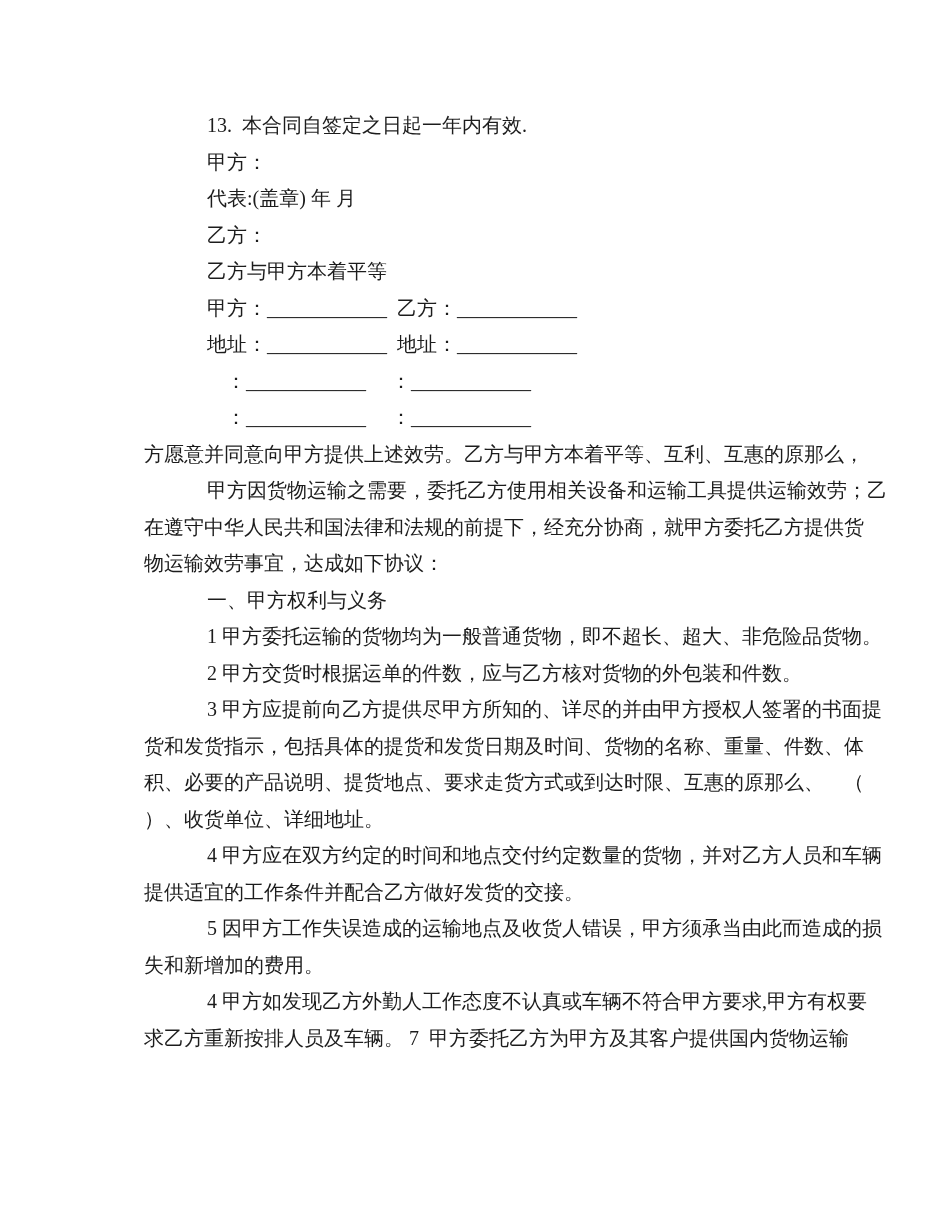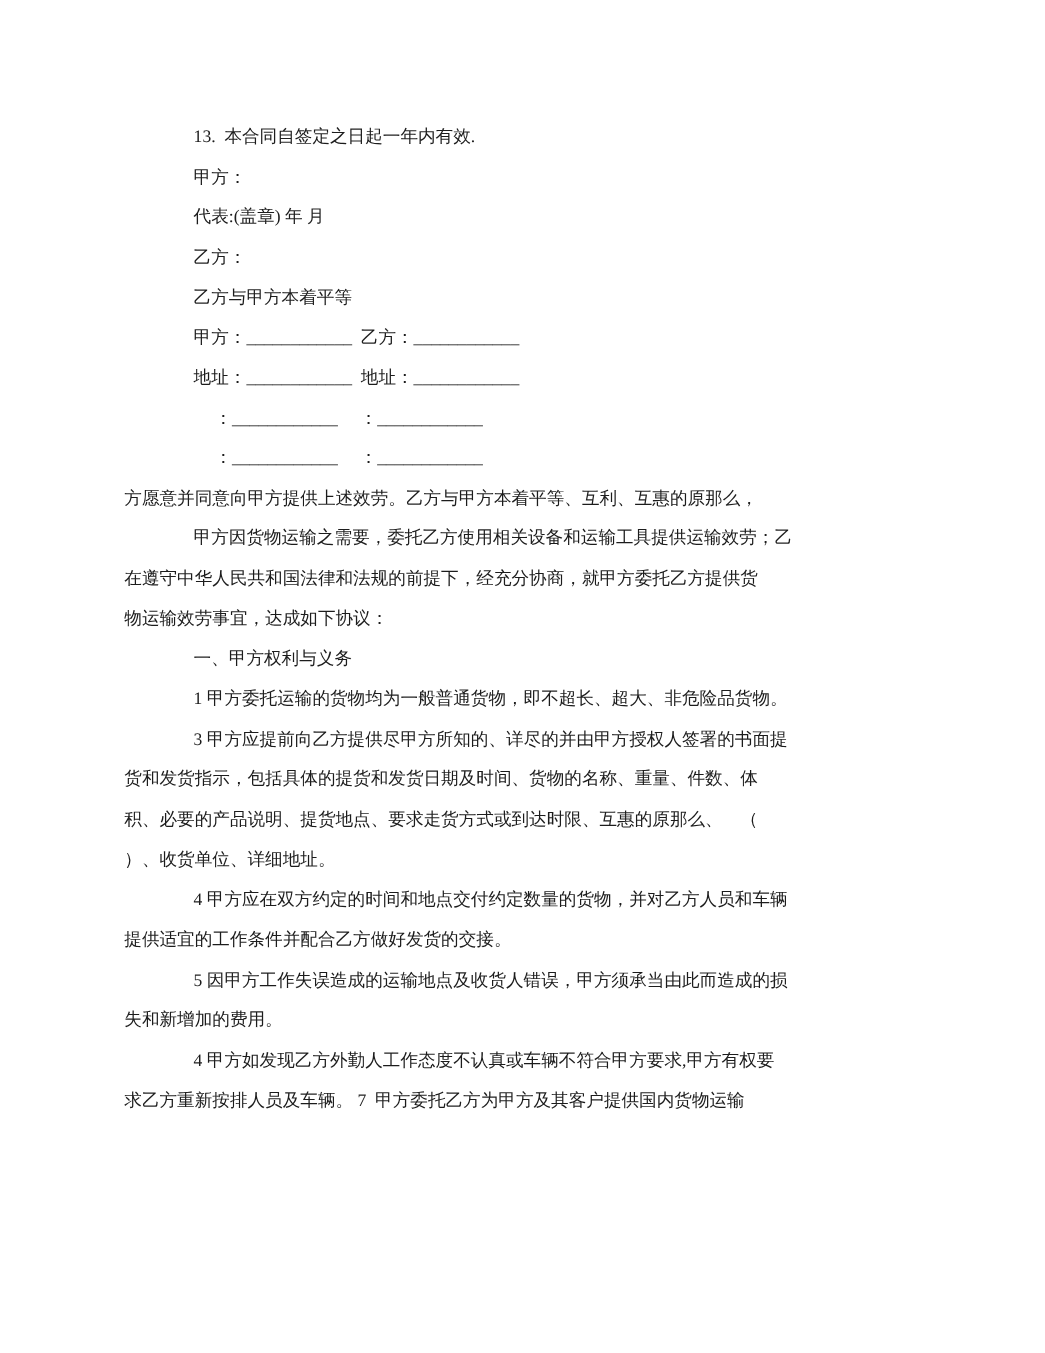--- a/index.html
+++ b/index.html
@@ -18,23 +18,24 @@
   .content {
     position: absolute;
     left: 113px;
     top: 107px;
     width: 760px;
     color: #1c1c1c;
   }
   .line {
     height: 36.5px;
     line-height: 36.5px;
-    font-size: 16px;
+    font-size: 20px;
     white-space: pre;
     font-kerning: none;
+    margin-left: 31px;
   }
   .line.indent { padding-left: 63px; }
   .line.flush  { padding-left: 0; }
   .line.colon  { padding-left: 82px; }
 </style>
 </head>
 <body>
 
 <div class="page">
   <div class="content">
@@ -47,20 +48,21 @@
       <div class="line indent">甲方：____________  乙方：____________</div>
       <div class="line indent">地址：____________  地址：____________</div>
       <div class="line colon">：____________　 ：____________</div>
       <div class="line colon">：____________　 ：____________</div>
       <div class="line flush">方愿意并同意向甲方提供上述效劳。乙方与甲方本着平等、互利、互惠的原那么，</div>
       <div class="line indent">甲方因货物运输之需要，委托乙方使用相关设备和运输工具提供运输效劳；乙</div>
       <div class="line flush">在遵守中华人民共和国法律和法规的前提下，经充分协商，就甲方委托乙方提供货</div>
       <div class="line flush">物运输效劳事宜，达成如下协议：</div>
       <div class="line indent">一、甲方权利与义务</div>
       <div class="line indent">1 甲方委托运输的货物均为一般普通货物，即不超长、超大、非危险品货物。</div>
+      <div class="line indent">2 甲方交货时根据运单的件数，应与乙方核对货物的外包装和件数。</div>
       <div class="line indent">3 甲方应提前向乙方提供尽甲方所知的、详尽的并由甲方授权人签署的书面提</div>
       <div class="line flush">货和发货指示，包括具体的提货和发货日期及时间、货物的名称、重量、件数、体</div>
       <div class="line flush">积、必要的产品说明、提货地点、要求走货方式或到达时限、互惠的原那么、　（</div>
       <div class="line flush">）、收货单位、详细地址。</div>
       <div class="line indent">4 甲方应在双方约定的时间和地点交付约定数量的货物，并对乙方人员和车辆</div>
       <div class="line flush">提供适宜的工作条件并配合乙方做好发货的交接。</div>
       <div class="line indent">5 因甲方工作失误造成的运输地点及收货人错误，甲方须承当由此而造成的损</div>
       <div class="line flush">失和新增加的费用。</div>
       <div class="line indent">4 甲方如发现乙方外勤人工作态度不认真或车辆不符合甲方要求,甲方有权要</div>
       <div class="line flush">求乙方重新按排人员及车辆。 7  甲方委托乙方为甲方及其客户提供国内货物运输</div>

